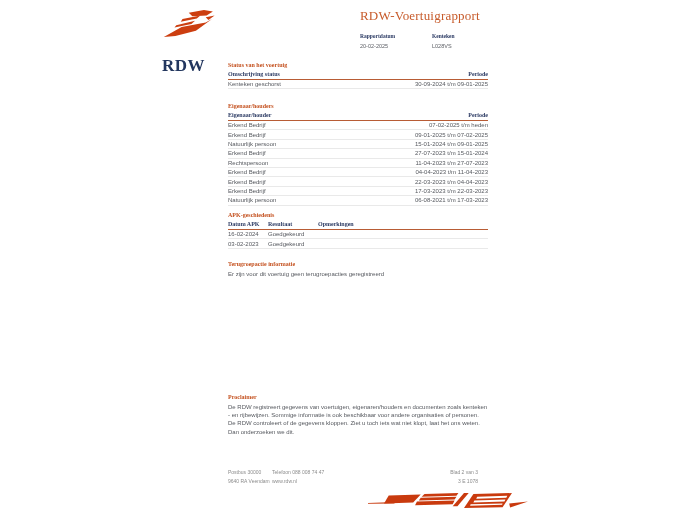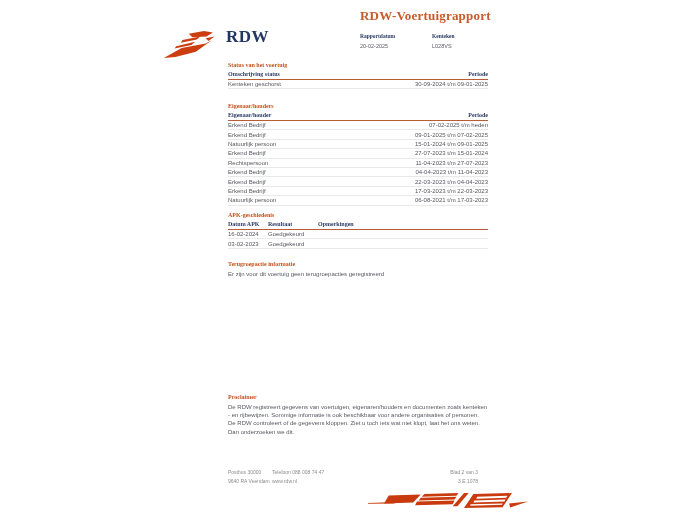--- a/index.html
+++ b/index.html
@@ -3,28 +3,28 @@
 <meta charset="utf-8">
 <style>
   html,body { margin:0; padding:0; }
   body {
     width:685px; height:514px; background:#ffffff; overflow:hidden; position:relative;
     font-family:"Liberation Sans", sans-serif; -webkit-text-size-adjust:none;
   }
   .page { position:absolute; inset:0; background:#fff; }
 
   
-  .brand { position:absolute; left:162px; top:26px; display:flex; align-items:flex-start; gap:6px; }
+  .brand { position:absolute; left:162px; top:5px; display:flex; align-items:flex-start; gap:13px;flex-direction:column; }
   .eagle { width:58px; height:37px; display:block; }
   .wordmark { font-family:"Liberation Serif", serif; font-weight:bold; font-size:17px;
               color:#22365E; letter-spacing:.5px; line-height:1; margin-top:2px; }
 
   
   .titleblock { position:absolute; left:360px; top:8px; }
-  h1 { font-family:"Liberation Serif", serif; font-size:13px; font-weight:bold;
+  h1 { font-family:"Liberation Serif", serif; font-size:13px; font-weight:normal;
        color:#C75B2B; margin:0; letter-spacing:.2px; }
   .meta { display:flex; gap:26px; margin-top:9px; }
   .meta-col { min-width:46px; }
   .meta-label { font-family:"Liberation Serif", serif; font-weight:bold; font-size:5.5px; color:#2B3A63; }
   .meta-value { font-size:5.5px; color:#5A5D63; margin-top:3.5px; }
 
   
   .sec { position:absolute; left:228px; width:260px; }
   .sec h2 { font-family:"Liberation Serif", serif; font-size:6px; font-weight:bold;
             color:#C4511F; margin:0 0 3px 0; }

